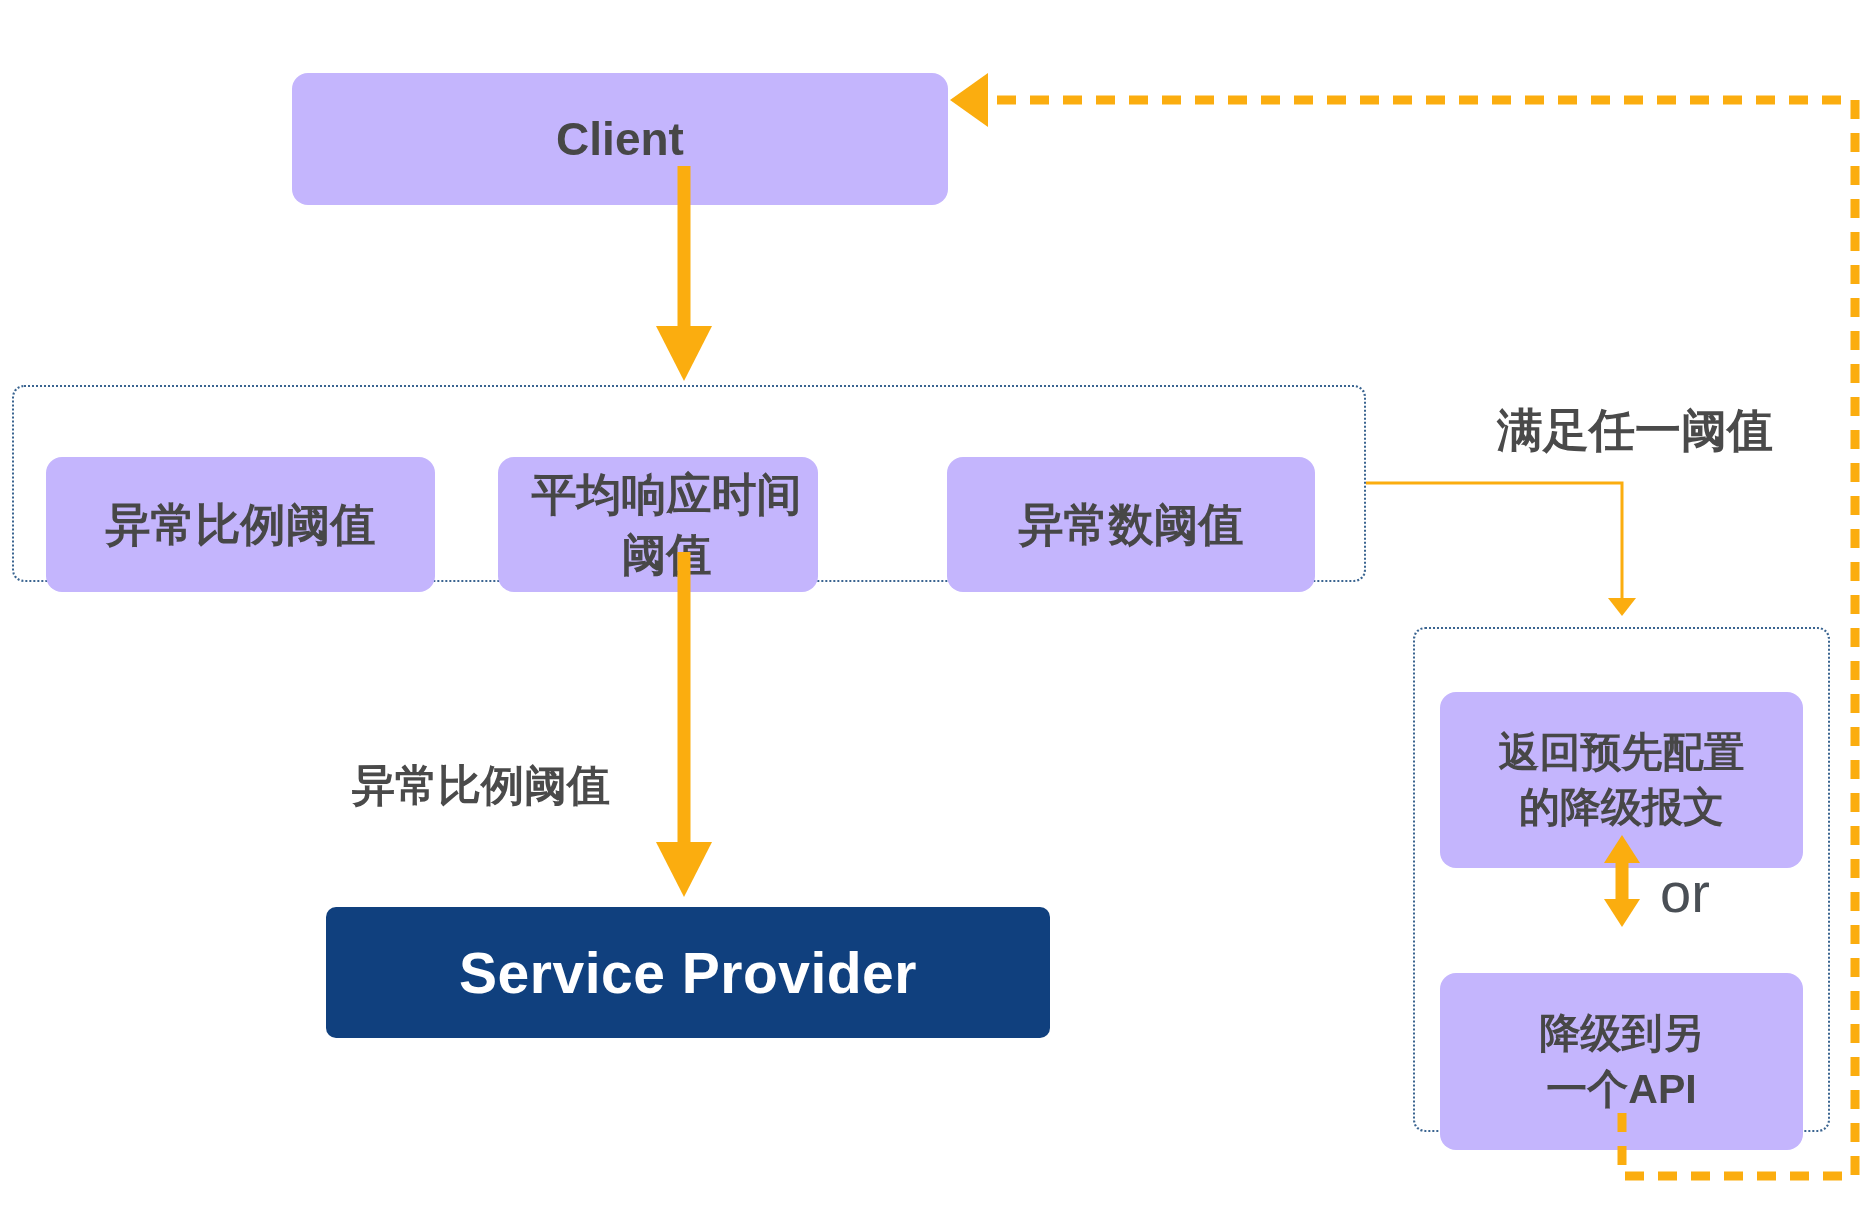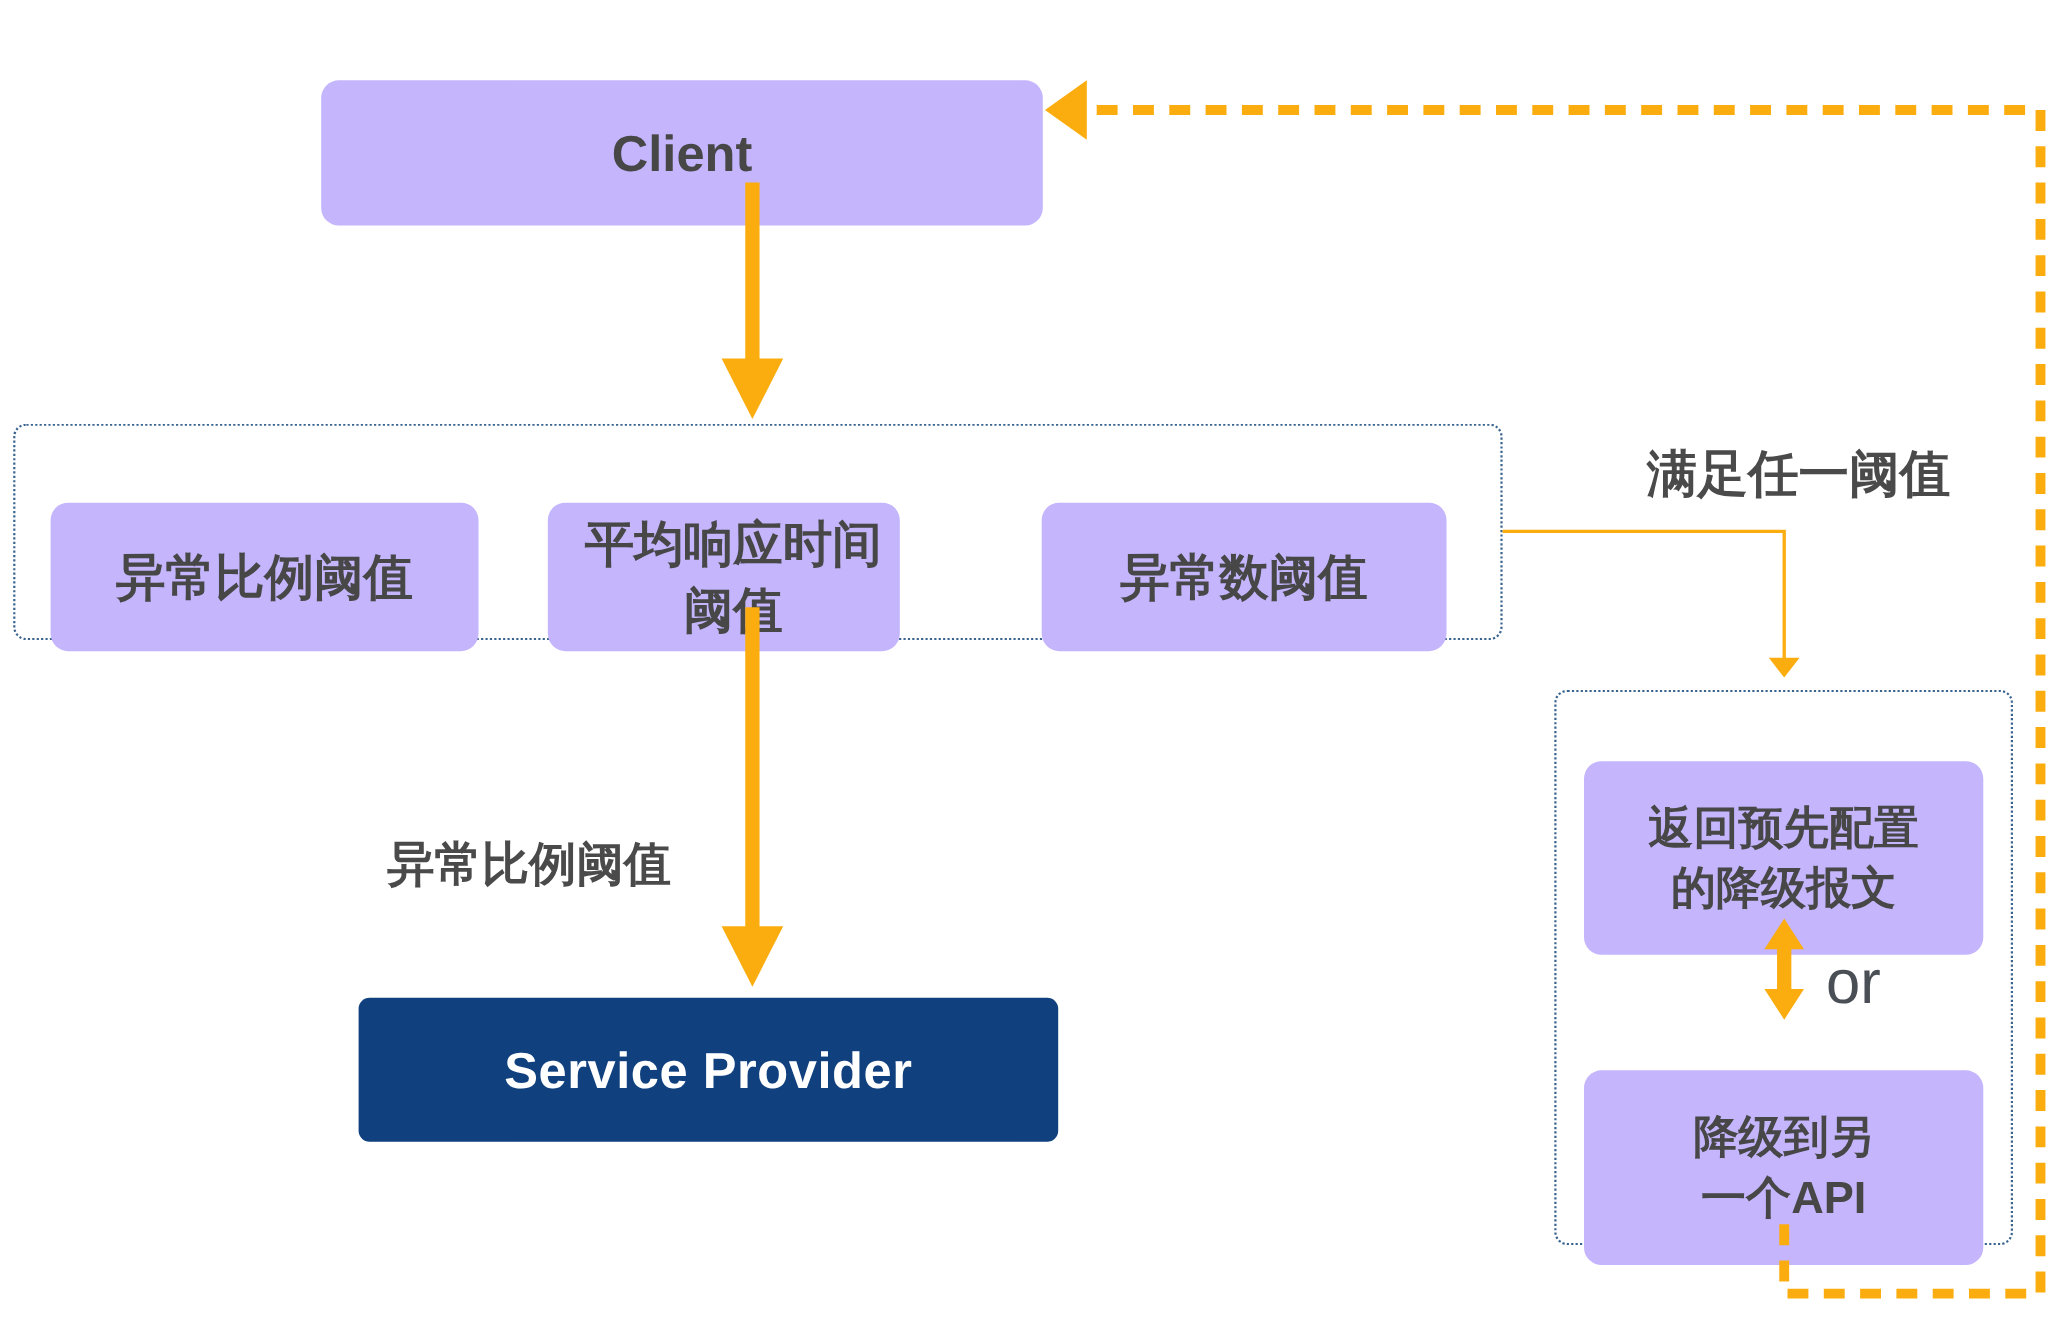--- a/index.html
+++ b/index.html
@@ -6,21 +6,21 @@
   body{font-family:"Liberation Sans","DejaVu Sans",sans-serif;}
   .canvas{position:relative;width:1876px;height:1207px;background:#ffffff;overflow:hidden;}
 
   
   .node{position:absolute;display:flex;align-items:center;justify-content:center;
         text-align:center;box-sizing:border-box;}
   .node-light{background:#c4b5fd;border-radius:16px;color:#474747;font-weight:700;margin-top:40px;}
   .node-dark{background:#10407E;border-radius:10px;color:#FFFFFF;font-weight:600;}
 
   .client-node{left:292px;top:33px;width:656px;height:132px;font-size:46px;}
-  .service-node{left:326px;top:907px;width:636px;height:131px;font-size:46px;letter-spacing:.5px;}
+  .service-node{left:326px;top:907px;width:724px;height:131px;font-size:57px;letter-spacing:.5px;}
 
   
   .group{position:absolute;border:2px dotted #3A6490;border-radius:12px;box-sizing:border-box;background:transparent;}
   .group-thresholds{left:12px;top:385px;width:1354px;height:197px;}
   .group-fallback{left:1413px;top:627px;width:417px;height:505px;}
 
   .threshold-box{top:417px;height:135px;font-size:45px;}
   .tb-1{left:46px;width:389px;}
   .tb-2{left:498px;width:320px;padding-left:17px;}
   .tb-3{left:947px;width:368px;}

